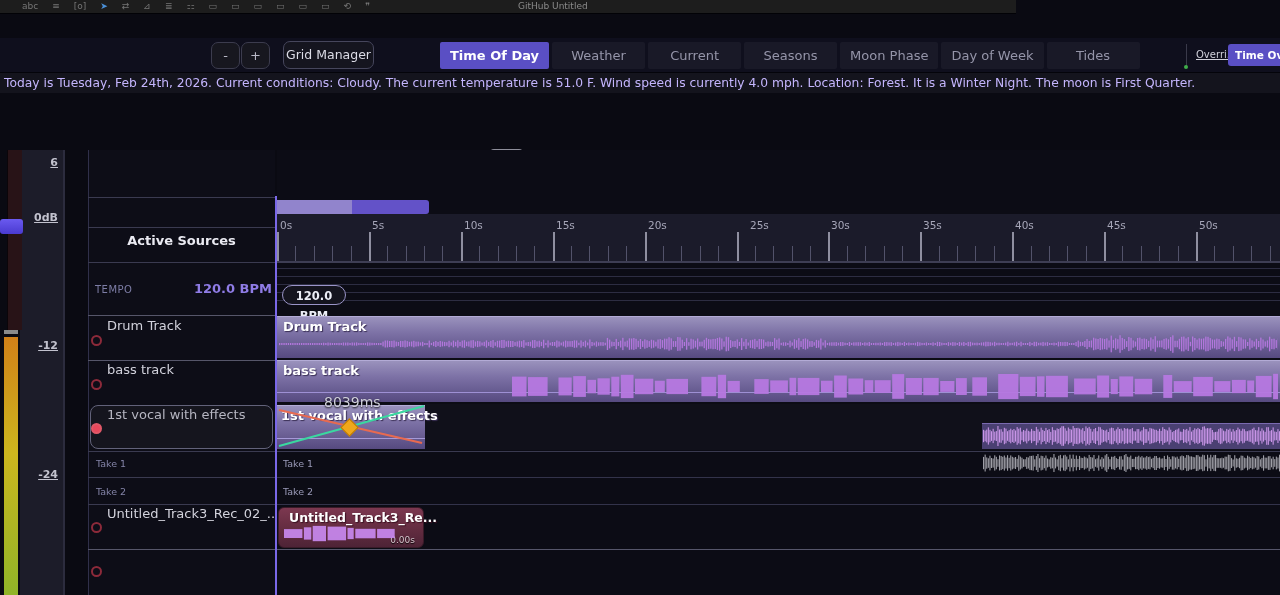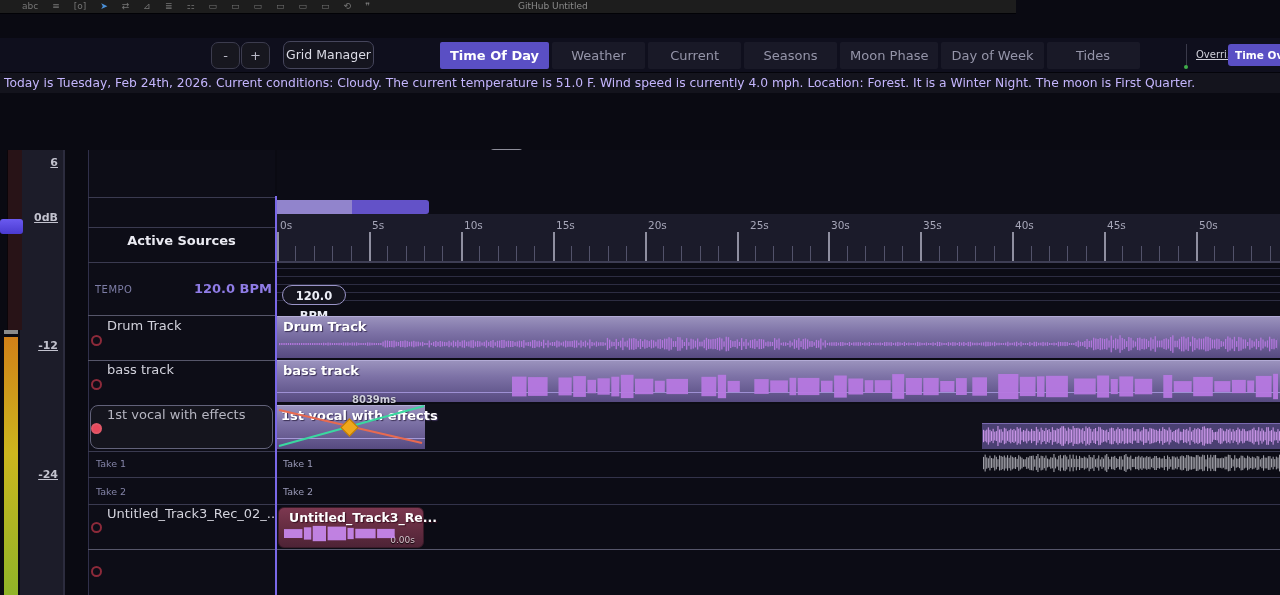--- a/index.html
+++ b/index.html
@@ -89,21 +89,21 @@
   .ruler .minor{position:absolute;top:32px;width:1px;height:15px;background:#52526a;}
   .tempo-lane-lines{left:277px;top:268px;width:1003px;height:40px;
     background:repeating-linear-gradient(180deg,#2d2d42 0 1px,transparent 1px 8px);}
   .bpm-pill{position:absolute;left:282px;top:285px;width:64px;height:20px;line-height:20px;border-radius:10px;
     background:#14141e;border:1px solid #9a94c8;box-sizing:border-box;font-size:11.5px;font-weight:bold;color:#eceef6;text-align:center;cursor:grab;}
   .clip{position:absolute;background:linear-gradient(180deg,#9a92bd 0%,#7d72a6 38%,#564a80 100%);
     border-top:1px solid #b3abd6;box-sizing:border-box;cursor:grab;}
   .clip-label{position:absolute;left:6px;top:2px;font-size:13px;font-weight:bold;color:#fff;
     text-shadow:1px 1px 1px #3a2f55;white-space:nowrap;}
   .flat-line{position:absolute;left:0;width:100%;height:1px;background:#a89ae0;opacity:.85;}
-  .ms-label{position:absolute;left:352px;top:394px;font-size:10px;color:#d0d0dc;text-shadow:0 1px 2px #000;z-index:6;font-weight:bold;}
+  .ms-label{position:absolute;left:324px;top:394px;font-size:14px;color:#d0d0dc;text-shadow:0 1px 2px #000;z-index:6;}
   .vocal-row{left:277px;top:404px;width:1003px;height:46px;background:#10101a;}
   .vocal-strip{left:982px;top:423px;width:298px;height:25px;background:#4a4072;border-top:1px solid #7a6ab0;cursor:grab;}
   .tl-take-label{position:absolute;font-size:9.5px;color:#9a9ab8;cursor:pointer;}
   .tline{position:absolute;left:277px;width:1003px;height:1px;}
   .diamond{position:absolute;left:342px;top:420px;width:13px;height:13px;background:#f0a81c;border:1px solid #b87808;
     transform:rotate(45deg);z-index:5;cursor:grab;box-sizing:border-box;}
   .rec-clip{position:absolute;left:278px;top:507px;width:146px;height:41px;border-radius:6px;
     background:linear-gradient(180deg,#7c3850 0%,#6a2f44 40%,#4e2336 100%);border:1px solid #3a1a28;box-sizing:border-box;cursor:grab;}
   .rec-clip .clip-label{left:10px;font-size:12.5px;text-shadow:1px 1px 1px #3a1020;}
   .rec-time{position:absolute;right:8px;top:27px;font-size:9px;color:#d8c6ce;text-shadow:0 1px 1px #000;}

